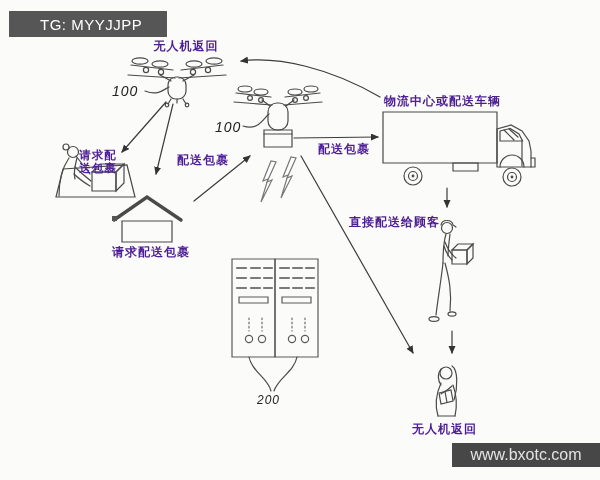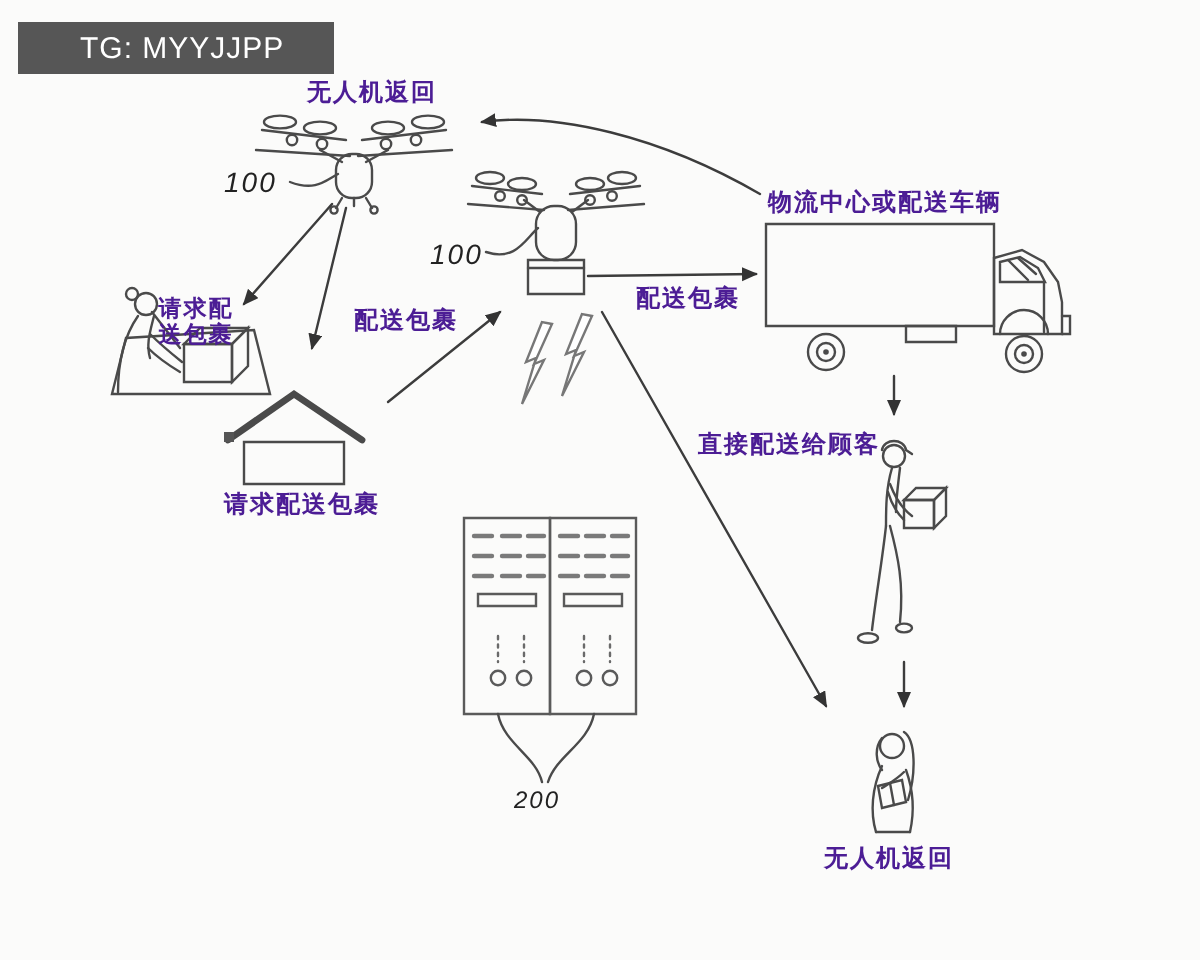--- a/index.html
+++ b/index.html
@@ -225,14 +225,15 @@
   <div class="lbl" style="left:349px;top:216px;">直接配送给顾客</div>
 
   <div class="lbl" style="left:112px;top:246px;">请求配送包裹</div>
 
   <div class="ref" id="ref-locker" style="left:257px;top:393px;">200</div>
 
   <div class="lbl" style="left:412px;top:423px;">无人机返回</div>
 
   <div class="bar" id="top-badge">TG: MYYJJPP</div>
 
+  <div class="bar" id="watermark">www.bxotc.com</div>
 
 </div>
 
 </body></html>

